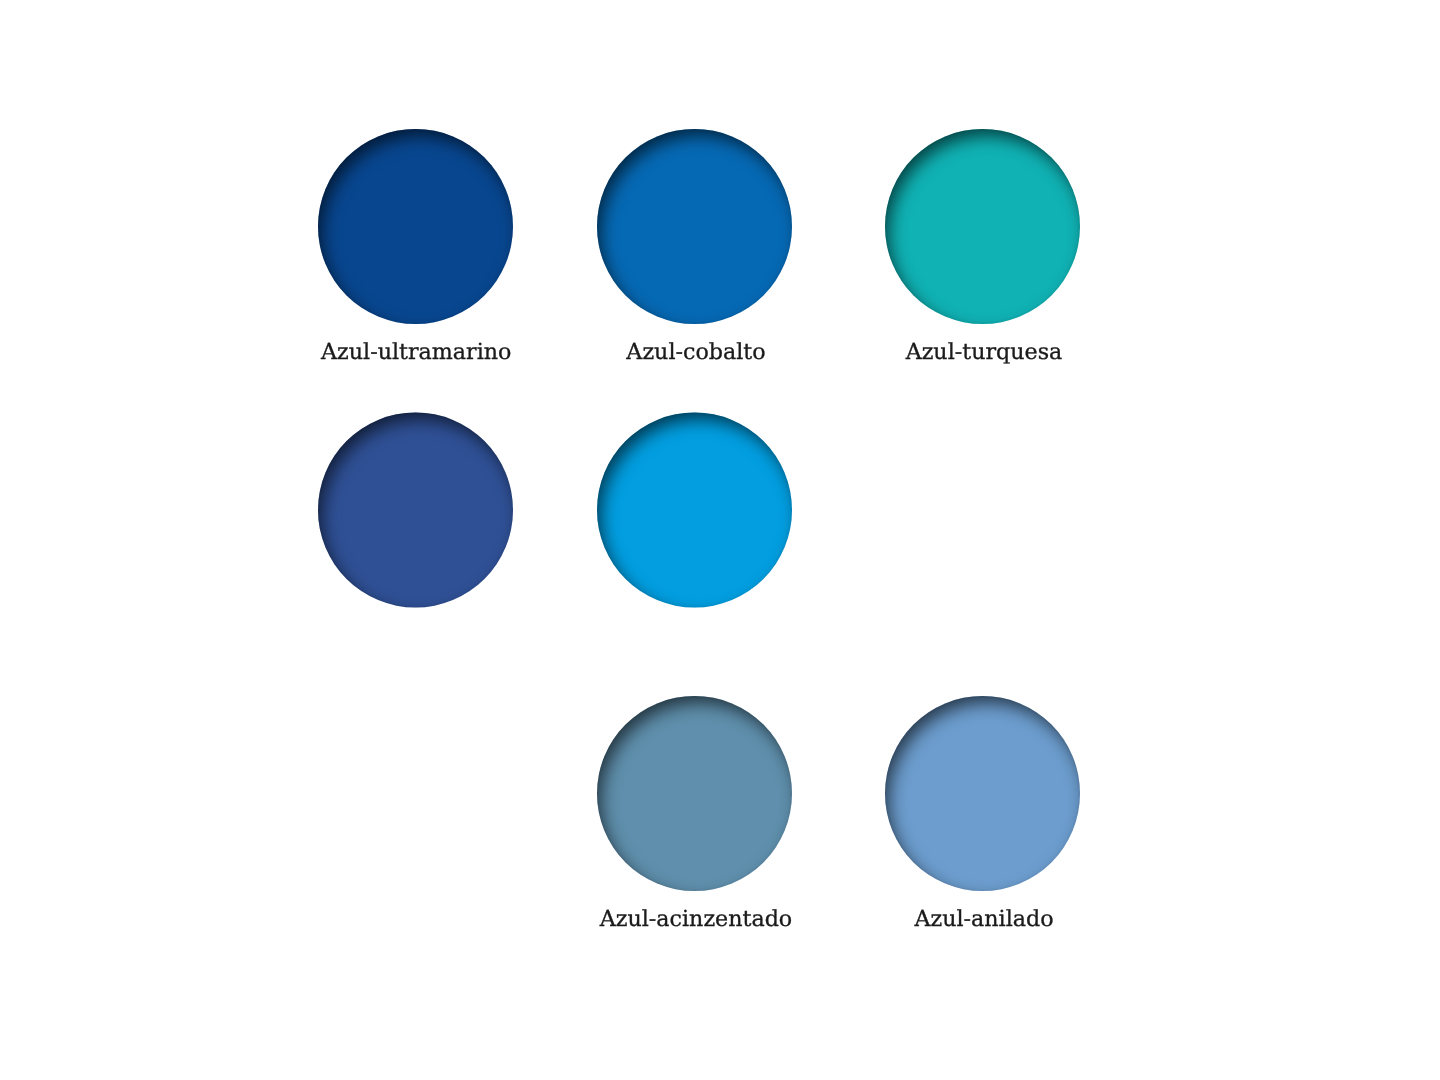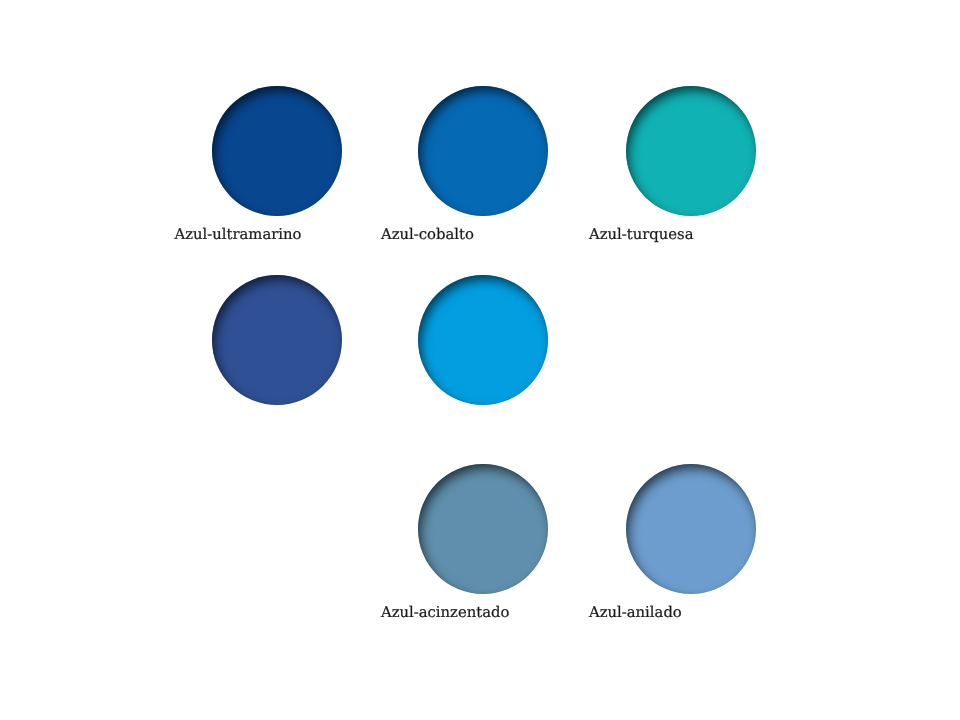--- a/index.html
+++ b/index.html
@@ -7,38 +7,38 @@
   body{
     width:960px; height:720px;
     background:#ffffff;
     font-family:"DejaVu Serif", serif;
     overflow:hidden;
   }
   .board{ position:relative; width:960px; height:720px; }
 
   .swatch{ position:absolute; width:206px; }
   .swatch.c0{ left:173.5px; }
-  .swatch.c1{ left:380px;   }
-  .swatch.c2{ left:588px;   }
+  .swatch.c1{ left:360px;   }
+  .swatch.c2{ left:552px;   }
   .swatch.r0{ top:86px;  }
   .swatch.r1{ top:275px; }
   .swatch.r2{ top:464px; }
 
   .disc-wrap{ position:relative; width:130px; height:130px; margin:0 auto; }
   .disc{
     position:absolute; left:0; top:0; width:130px; height:130px;
     border-radius:50%;
     box-shadow:
       inset 3.5px 5.5px 11px -1px rgba(0,0,0,0.64),
       inset 0 0 2px 0 rgba(0,0,0,0.07);
   }
 
   .label{
     position:absolute; left:1px; top:141px; width:206px;
-    text-align:left;
+    text-align:center;
     font-size:14.8px; line-height:15px;
     color:#1b1b1b;
     white-space:nowrap;
     -webkit-text-stroke:0.22px #1b1b1b;
     -webkit-font-smoothing:antialiased;
     text-rendering:geometricPrecision;
     transform:translateZ(0);
     will-change:opacity;
   }
 </style>

